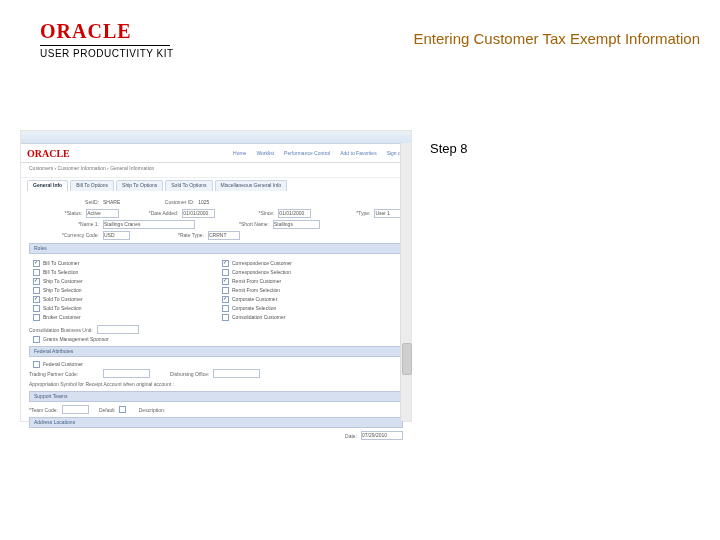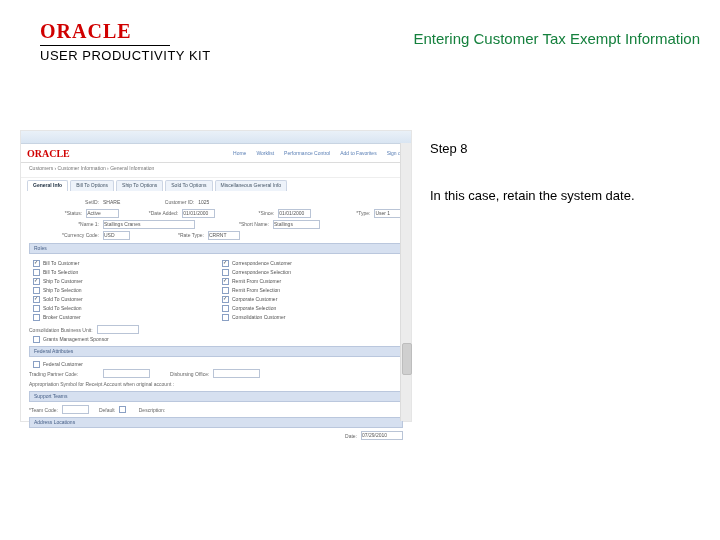--- a/index.html
+++ b/index.html
@@ -1,23 +1,23 @@
 <!DOCTYPE html>
 <html><head>
 <meta charset="utf-8">
 <style>
   html,body{margin:0;padding:0;width:720px;height:540px;background:#fff;font-family:Arial,Helvetica,sans-serif;color:#000;overflow:hidden}
   .page{position:relative;width:720px;height:461px}
   
-  .doc-title{position:absolute;top:30px;right:20px;font-size:15px;color:#15803d}
+  .doc-title{position:absolute;top:30px;right:20px;font-size:15px;color:#a16207}
   
   .brand{position:absolute;top:20px;left:40px}
   .brand .ora{font-family:"Times New Roman",serif;font-weight:bold;font-size:20px;color:#d00000;letter-spacing:1px}
   .brand .line{height:1px;background:#000;margin:2px 0 2px 0;width:130px}
-  .brand .kit{font-size:13px;letter-spacing:0.5px;color:#000}
+  .brand .kit{font-size:10px;letter-spacing:0.5px;color:#000}
   
   .instr{position:absolute;top:140px;left:430px;width:260px;font-size:13px;line-height:1.35}
   .instr .step{margin-bottom:29px}
   .instr .p{margin-bottom:16px}
   .instr .bold{font-weight:bold;text-decoration:underline}
   
   .shot{position:absolute;top:130px;left:20px;width:390px;height:290px;background:#fff;border:1px solid #e5e5e5}
   .shot .titlebar{height:12px;background:linear-gradient(#eaf1f8,#d9e5f2);border-bottom:1px solid #c8d4e2}
   .shot .topbar{display:flex;align-items:center;height:18px;background:#fff;border-bottom:1px solid #dcdcdc;padding:0 6px}
   .shot .topbar .ora2{font-family:"Times New Roman",serif;font-weight:bold;font-size:10px;color:#d00000;margin-right:30px}
@@ -50,21 +50,20 @@
   <div class="brand">
     <div class="ora">ORACLE</div>
     <div class="line"></div>
     <div class="kit">USER PRODUCTIVITY KIT</div>
   </div>
 
   <div class="doc-title">Entering Customer Tax Exempt Information</div>
 
   <div class="instr">
     <div class="step">Step 8</div>
-    <div class="p">In this case, retain the system date.</div>
   </div>
 
   <div class="shot">
     <div class="titlebar"></div>
     <div class="topbar">
       <span class="ora2">ORACLE</span>
       <span class="navlinks">
         <span>Home</span>
         <span>Worklist</span>
         <span>Performance Control</span>

